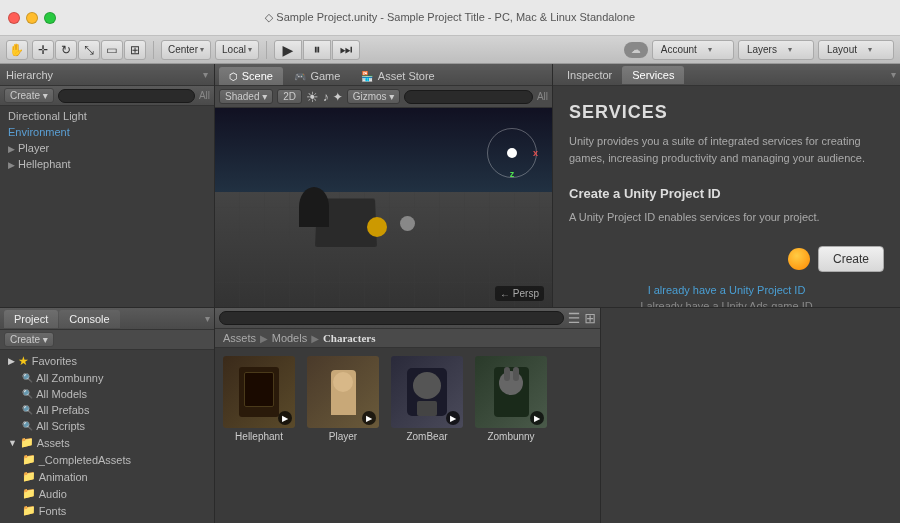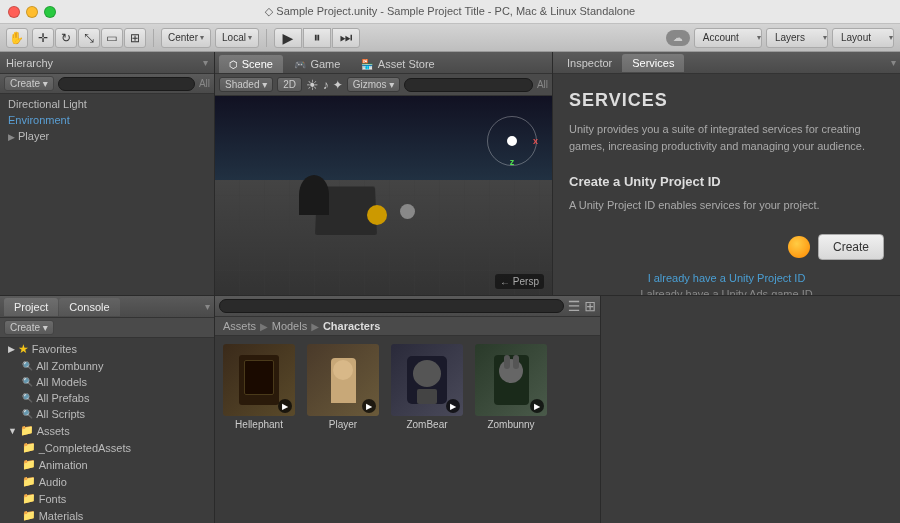--- a/index.html
+++ b/index.html
@@ -1,37 +1,37 @@
 <!DOCTYPE html>
 <html><head>
   <meta charset="utf-8">
   <style>
     * { box-sizing: border-box; margin: 0; padding: 0; }
     body { font-family: -apple-system, BlinkMacSystemFont, 'Helvetica Neue', Arial, sans-serif; font-size: 11px; background: #3a3a3a; color: #ccc; width: 900px; height: 523px; overflow: hidden; }
 
     
-    .mac-titlebar { background: #e8e8e8; height: 24px; display: flex; align-items: center; padding: 0 8px; border-bottom: 1px solid #c0c0c0; position: relative; }
+    .mac-titlebar { background: #e8e8e8; height: 36px; display: flex; align-items: center; padding: 0 8px; border-bottom: 1px solid #c0c0c0; position: relative; }
     .mac-buttons { display: flex; gap: 6px; }
     .mac-btn { width: 12px; height: 12px; border-radius: 50%; border: 1px solid rgba(0,0,0,0.2); }
     .mac-btn.close { background: #ff5f57; }
     .mac-btn.minimize { background: #ffbd2e; }
     .mac-btn.maximize { background: #28c940; }
     .mac-title { position: absolute; left: 50%; transform: translateX(-50%); font-size: 11px; color: #555; white-space: nowrap; }
 
     
     .toolbar { background: linear-gradient(to bottom, #d4d4d4, #bebebe); height: 28px; display: flex; align-items: center; padding: 0 6px; gap: 4px; border-bottom: 1px solid #999; }
     .toolbar-btn { background: linear-gradient(to bottom, #e8e8e8, #d0d0d0); border: 1px solid #aaa; border-radius: 3px; padding: 2px 6px; font-size: 10px; color: #333; cursor: pointer; display: flex; align-items: center; gap: 2px; height: 20px; }
     .toolbar-icon-btn { background: linear-gradient(to bottom, #e8e8e8, #d0d0d0); border: 1px solid #aaa; border-radius: 3px; width: 22px; height: 20px; display: flex; align-items: center; justify-content: center; cursor: pointer; font-size: 12px; color: #333; }
     .toolbar-sep { width: 1px; height: 18px; background: #aaa; margin: 0 3px; }
     .toolbar-group { display: flex; gap: 1px; }
     .play-btn { background: linear-gradient(to bottom, #e8e8e8, #d0d0d0); border: 1px solid #aaa; width: 28px; height: 20px; display: flex; align-items: center; justify-content: center; cursor: pointer; font-size: 14px; color: #333; }
     .play-btn:first-child { border-radius: 3px 0 0 3px; }
     .play-btn:last-child { border-radius: 0 3px 3px 0; }
     .toolbar-right { margin-left: auto; display: flex; gap: 4px; align-items: center; }
-    .toolbar-dropdown { background: linear-gradient(to bottom, #e8e8e8, #d0d0d0); border: 1px solid #aaa; border-radius: 3px; padding: 2px 0 2px 8px; font-size: 10px; color: #333; cursor: pointer; display: flex; align-items: center; gap: 18px; height: 20px; }
+    .toolbar-dropdown { background: linear-gradient(to bottom, #e8e8e8, #d0d0d0); border: 1px solid #aaa; border-radius: 3px; padding: 2px 21px 2px 8px; font-size: 10px; color: #333; cursor: pointer; display: flex; align-items: center; gap: 11px; height: 20px; }
     .dropdown-arrow { font-size: 8px; color: #666; }
     .cloud-icon { background: #a0a0a0; border-radius: 10px; width: 18px; height: 12px; position: relative; display: inline-block; font-size: 10px; }
 
     
     .panel-header { background: linear-gradient(to bottom, #5a5a5a, #4a4a4a); padding: 3px 6px; display: flex; align-items: center; gap: 6px; font-size: 11px; color: #ccc; border-bottom: 1px solid #333; min-height: 22px; justify-content: center; }
     .panel-tab { background: linear-gradient(to bottom, #636363, #555); padding: 3px 10px; border-radius: 3px 3px 0 0; font-size: 11px; color: #eee; cursor: pointer; }
     .panel-tab.active { background: linear-gradient(to bottom, #6e6e6e, #5e5e5e); }
 
     
     .hierarchy-panel { width: 215px; background: #3c3c3c; display: flex; flex-direction: column; border-right: 1px solid #2a2a2a; }
@@ -84,21 +84,21 @@
     .folder-icon { color: #d4a847; font-size: 11px; }
     .search-icon-sm { color: #aaa; font-size: 9px; }
 
     
     .asset-browser { flex: 1; background: #3a3a3a; display: flex; flex-direction: column; }
     .asset-browser-toolbar { background: linear-gradient(to bottom, #5a5a5a, #4a4a4a); padding: 2px 4px; display: flex; align-items: center; gap: 4px; border-bottom: 1px solid #333; }
     .asset-search { background: #2a2a2a; border: 1px solid #1a1a1a; border-radius: 8px; padding: 1px 6px; font-size: 10px; color: #ccc; flex: 1; }
     .breadcrumb-bar { background: #4a4a4a; padding: 3px 8px; display: flex; align-items: center; gap: 4px; border-bottom: 1px solid #333; font-size: 11px; }
     .breadcrumb-item { color: #aaa; cursor: pointer; }
     .breadcrumb-arrow { color: #777; font-size: 10px; }
-    .breadcrumb-item.current { color: #ddd; font-weight: bold; }
+    .breadcrumb-item.current { color: #ddd; font-weight: bold; font-family: Liberation Serif, serif; }
     .asset-grid { flex: 1; display: flex; flex-wrap: wrap; align-content: flex-start; padding: 4px; gap: 4px; overflow-y: auto; }
     .asset-item { display: flex; flex-direction: column; align-items: center; width: 80px; cursor: pointer; padding: 4px; border-radius: 3px; }
     .asset-thumb { width: 72px; height: 72px; background: #555; border-radius: 3px; display: flex; align-items: center; justify-content: center; position: relative; overflow: hidden; margin-bottom: 3px; }
     .asset-name { font-size: 10px; color: #ccc; text-align: center; }
     .asset-play-btn { position: absolute; bottom: 3px; right: 3px; width: 14px; height: 14px; background: rgba(0,0,0,0.7); border-radius: 50%; display: flex; align-items: center; justify-content: center; font-size: 8px; color: #fff; }
 
     
     ::-webkit-scrollbar { width: 6px; height: 6px; }
     ::-webkit-scrollbar-track { background: #2a2a2a; }
     ::-webkit-scrollbar-thumb { background: #555; border-radius: 3px; }
@@ -181,20 +181,23 @@
       <div class="hierarchy-toolbar">
         <div class="small-btn">Create ▾</div>
         <div class="search-field" style="height:14px;"></div>
         <span style="font-size:10px;color:#888;">All</span>
       </div>
       <div class="project-tree">
         <div class="hierarchy-item">Directional Light</div>
         <div class="hierarchy-item blue">Environment</div>
         <div class="hierarchy-item">
           <span class="foldout-arrow">▶</span> Player
+        </div>
+        <div class="hierarchy-item">
+          <span class="foldout-arrow">▶</span> Hellephant
         </div>
       </div>
     </div>
 
     <div class="center-area">
       <div class="scene-tabs">
         <div class="scene-tab active">
           <span class="scene-tab-icon">⬡</span>
           <span>Scene</span>
         </div>

